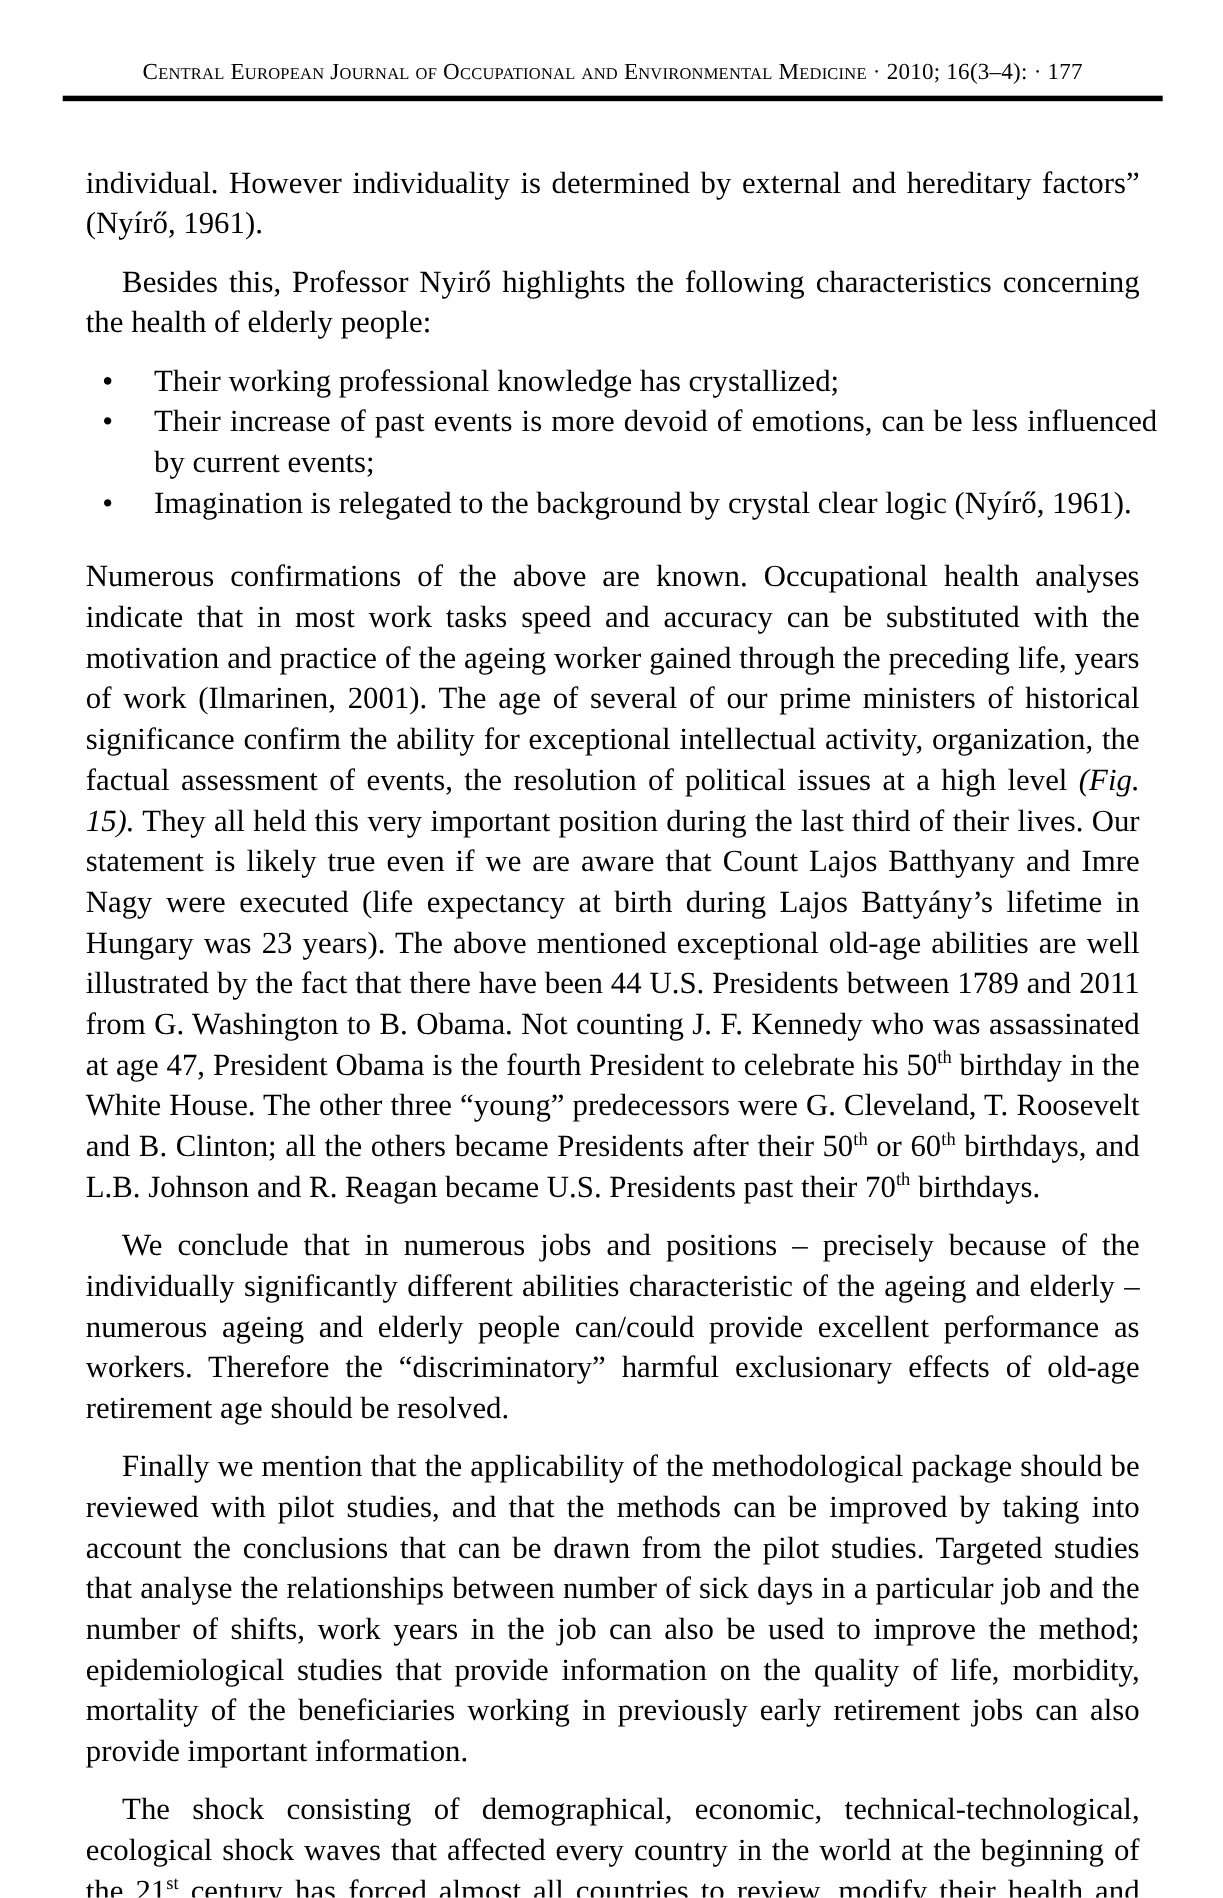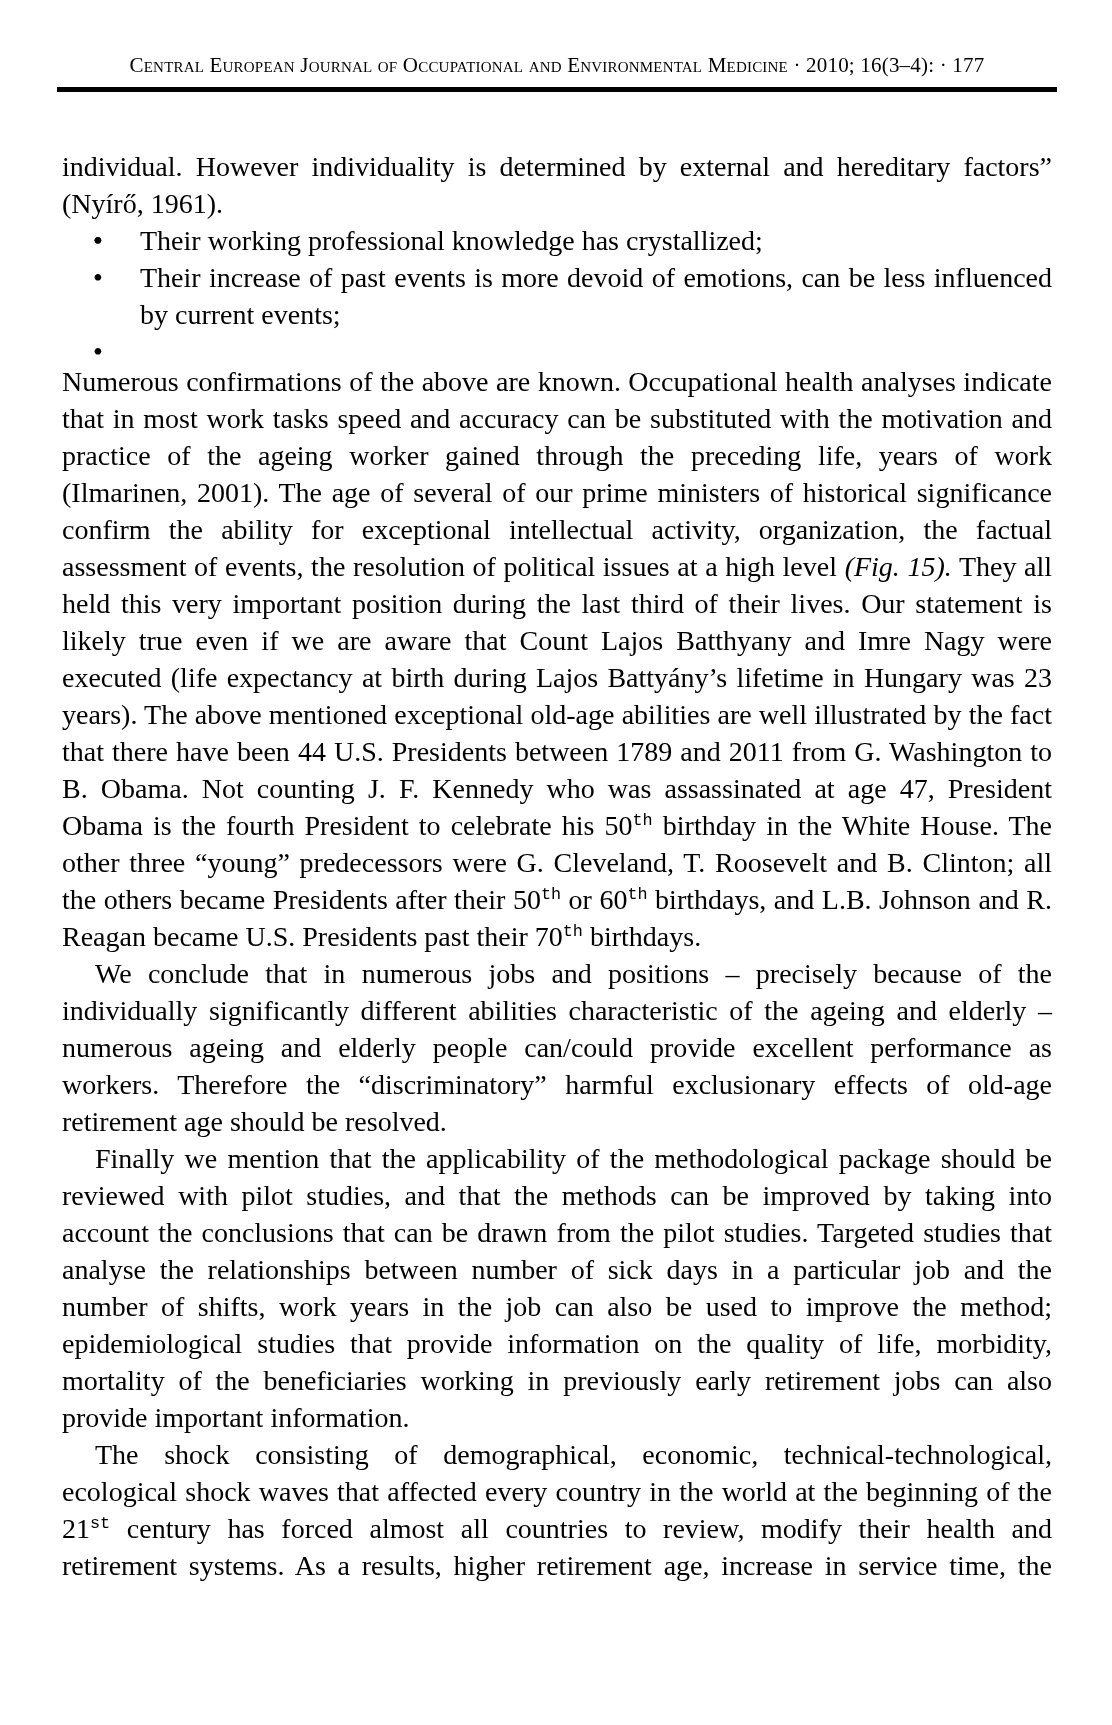--- a/index.html
+++ b/index.html
@@ -38,39 +38,38 @@
     background: #000000;
     margin: 9px -5px 0 -5px;
   }
   
   .page-body {
     font-size: 28px;
     line-height: 37px;
     text-align: justify;
   }
   .para {
-    margin: 0;
+    margin: 16px;
   }
   .para.indent {
     text-indent: 33px;
   }
   .para.no-indent {
     text-indent: 0;
   }
   .para.section-gap {
     margin-top: 30px;
   }
   .para.continues {
     text-align-last: justify;
   }
   sup {
     font-size: 0.6em;
     line-height: 0;
     vertical-align: super;
-    font-family: Liberation Mono, monospace;
   }
   
   .bullet-list {
     list-style: none;
     margin: 0;
     padding: 0;
   }
   .bullet-item {
     position: relative;
     padding-left: 78px;
@@ -89,35 +88,37 @@
 
   <header class="page-header">
     <div class="running-head">Central European Journal of Occupational and Environmental Medicine · 2010; 16(3–4): · 177</div>
     <hr class="header-rule">
   </header>
 
   <main class="page-body">
 
     <p class="para no-indent">individual. However individuality is determined by external and hereditary factors” (Nyírő, 1961).</p>
 
+    <p class="para indent">Besides this, Professor Nyirő highlights the following characteristics concerning the health of elderly people:</p>
 
     <ul class="bullet-list">
       <li class="bullet-item">
         <span class="bullet-marker">•</span>
       </li>
       <li class="bullet-item">
         <span class="bullet-marker">•</span>
         <span class="bullet-text">Their working professional knowledge has crystallized;</span>
       </li>
       <li class="bullet-item">
         <span class="bullet-marker">•</span>
         <span class="bullet-text">Their increase of past events is more devoid of emotions, can be less influenced by current events;</span>
       </li>
       <li class="bullet-item">
         <span class="bullet-marker">•</span>
+        <span class="bullet-text">Imagination is relegated to the background by crystal clear logic (Nyírő, 1961).</span>
       </li>
     </ul>
 
     <p class="para no-indent section-gap">Numerous confirmations of the above are known. Occupational health analyses indicate that in most work tasks speed and accuracy can be substituted with the motivation and practice of the ageing worker gained through the preceding life, years of work (Ilmarinen, 2001). The age of several of our prime ministers of historical significance confirm the ability for exceptional intellectual activity, organization, the factual assessment of events, the resolution of political issues at a high level <i>(Fig. 15).</i> They all held this very important position during the last third of their lives. Our statement is likely true even if we are aware that Count Lajos Batthyany and Imre Nagy were executed (life expectancy at birth during Lajos Battyány’s lifetime in Hungary was 23 years). The above mentioned exceptional old-age abilities are well illustrated by the fact that there have been 44 U.S. Presidents between 1789 and 2011 from G. Washington to B. Obama. Not counting J. F. Kennedy who was assassinated at age 47, President Obama is the fourth President to celebrate his 50<sup>th</sup> birthday in the White House. The other three “young” predecessors were G. Cleveland, T. Roosevelt and B. Clinton; all the others became Presidents after their 50<sup>th</sup> or 60<sup>th</sup> birthdays, and L.B. Johnson and R. Reagan became U.S. Presidents past their 70<sup>th</sup> birthdays.</p>
 
     <p class="para indent">We conclude that in numerous jobs and positions – precisely because of the individually significantly different abilities characteristic of the ageing and elderly – numerous ageing and elderly people can/could provide excellent performance as workers. Therefore the “discriminatory” harmful exclusionary effects of old-age retirement age should be resolved.</p>
 
     <p class="para indent">Finally we mention that the applicability of the methodological package should be reviewed with pilot studies, and that the methods can be improved by taking into account the conclusions that can be drawn from the pilot studies. Targeted studies that analyse the relationships between number of sick days in a particular job and the number of shifts, work years in the job can also be used to improve the method; epidemiological studies that provide information on the quality of life, morbidity, mortality of the beneficiaries working in previously early retirement jobs can also provide important information.</p>
 
     <p class="para indent continues">The shock consisting of demographical, economic, technical-technological, ecological shock waves that affected every country in the world at the beginning of the 21<sup>st</sup> century has forced almost all countries to review, modify their health and retirement systems. As a results, higher retirement age, increase in service time, the</p>

